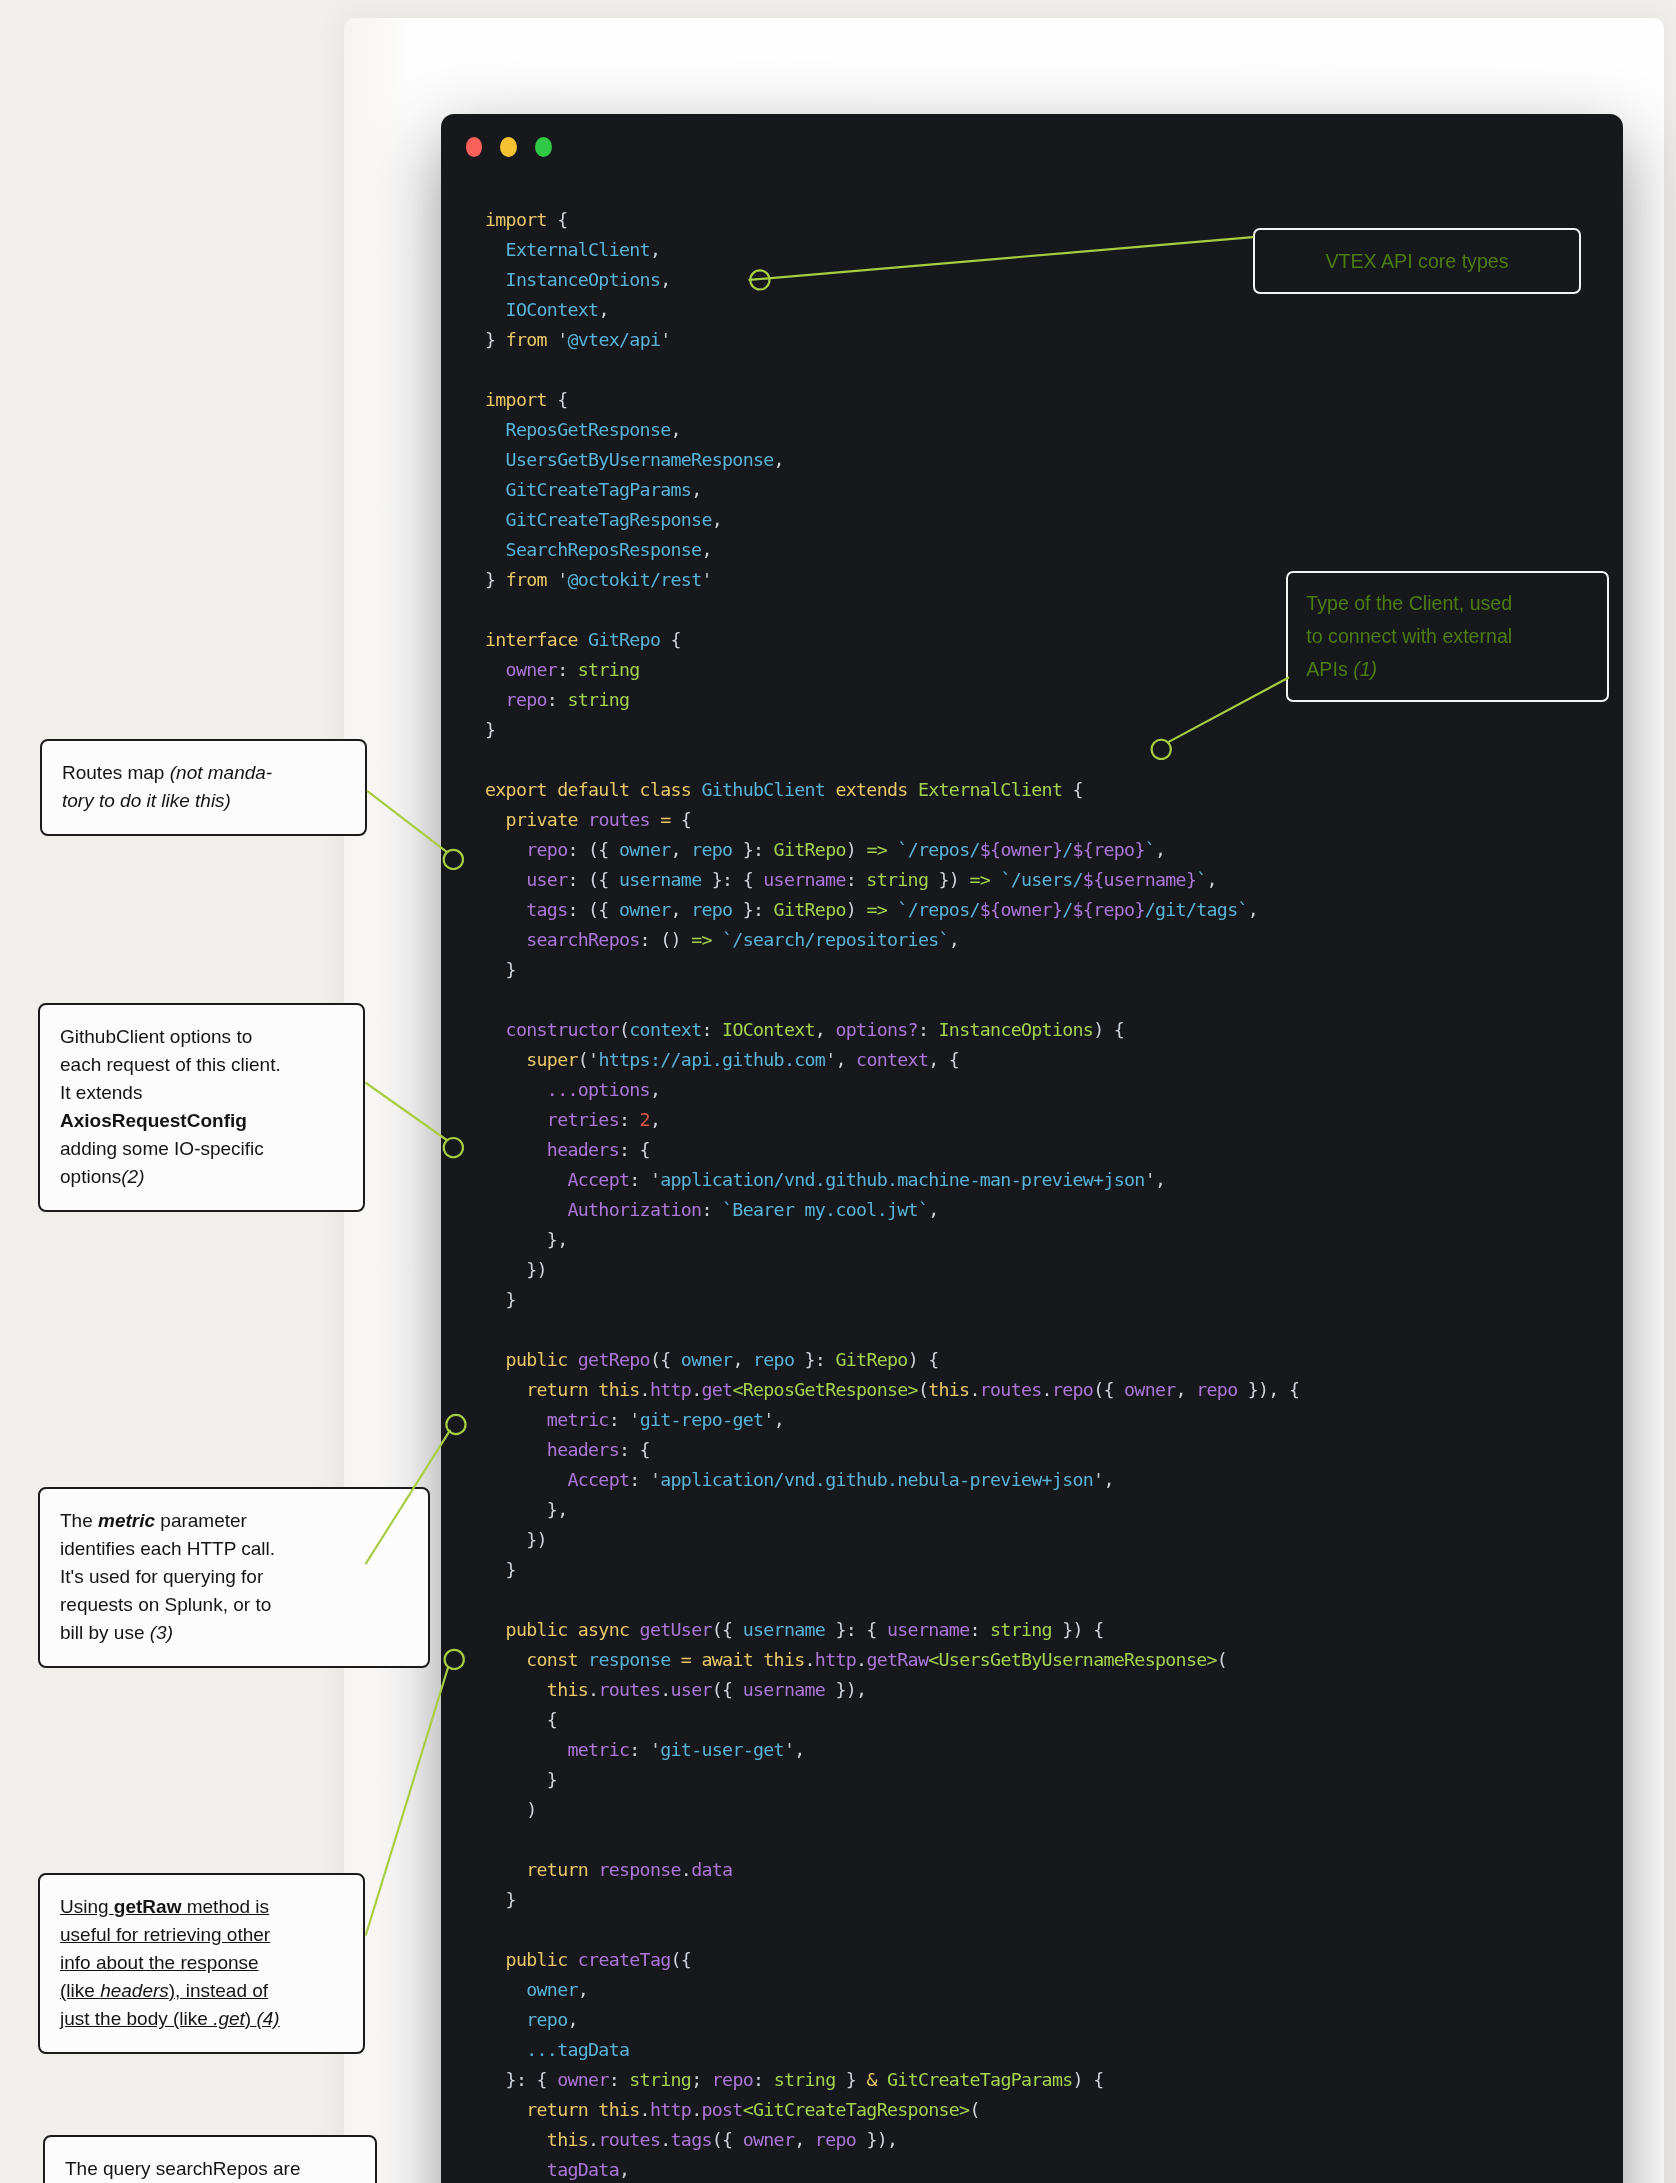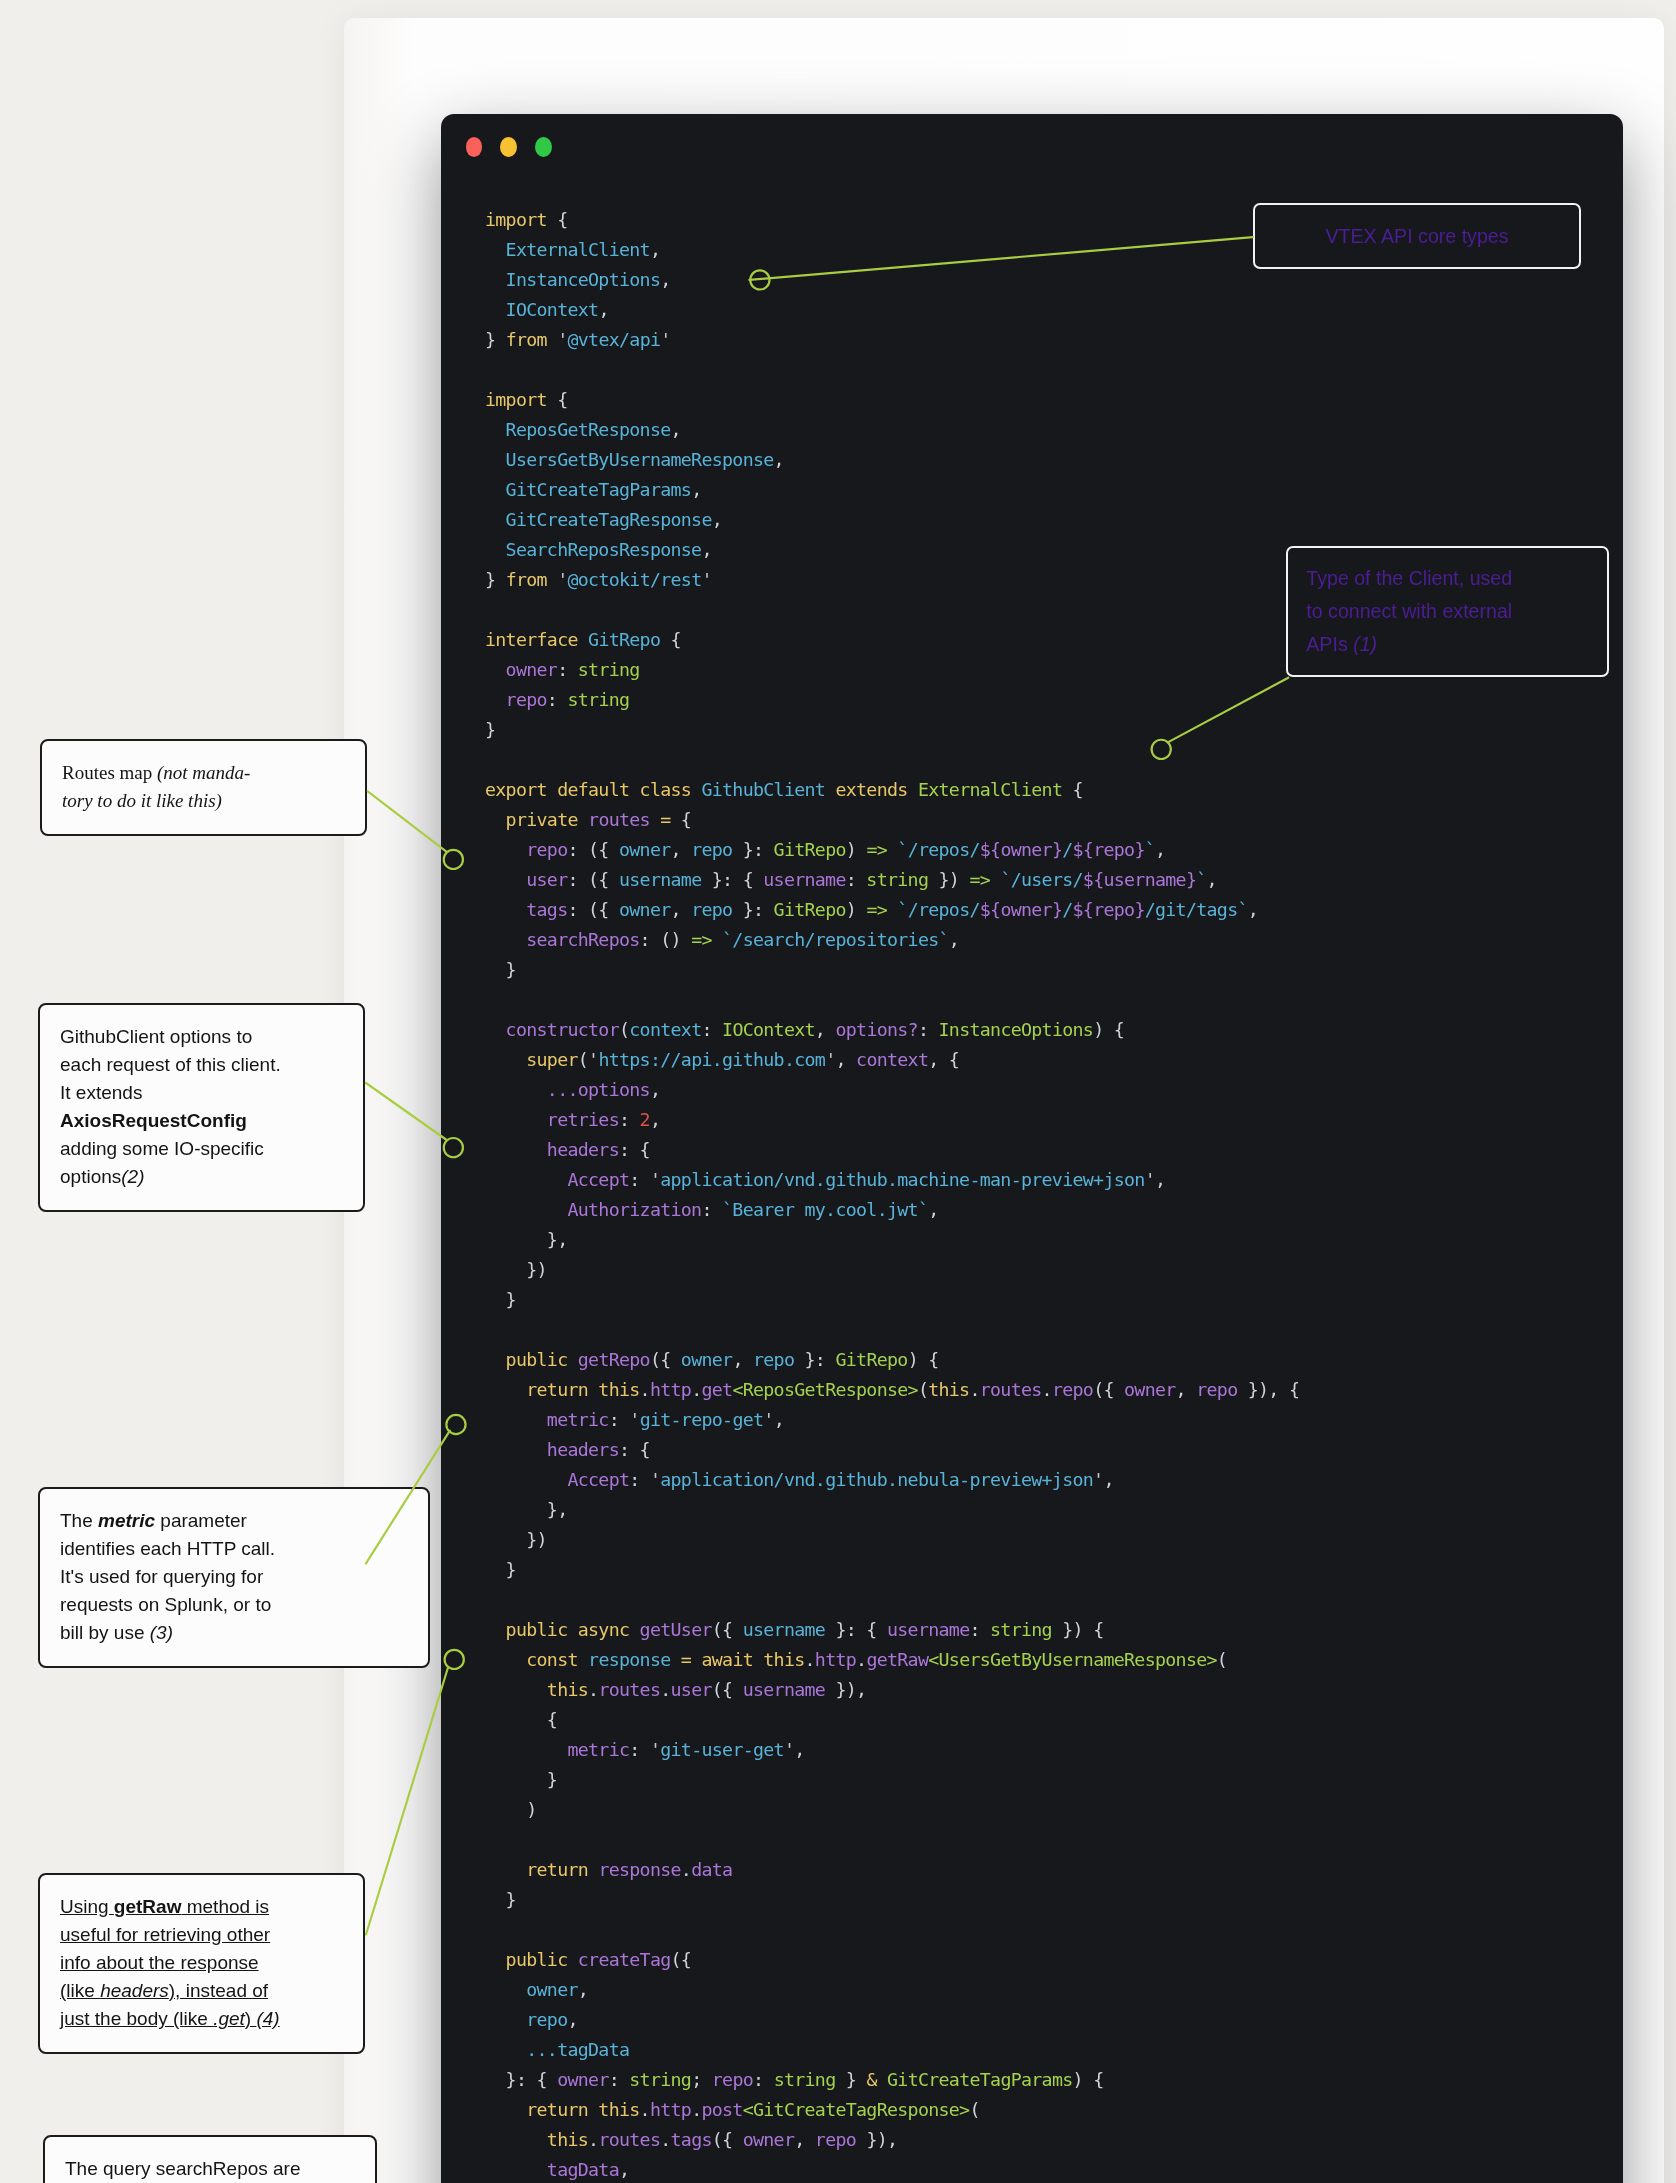--- a/index.html
+++ b/index.html
@@ -21,26 +21,26 @@
   .tk-w{color:var(--w,#ced3da);}
   .tk-q{color:var(--q,#c2c8cf);}
   .tk-r{color:var(--r,#e2544a);}
 
   .ann{position:absolute;box-sizing:border-box;z-index:4;}
   .ann-line{white-space:nowrap;}
   .seg-b{font-weight:bold;}
   .seg-i{font-style:italic;}
   .seg-bi{font-weight:bold;font-style:italic;}
 
-  .ann.dark{border:2.2px solid #f3f3f3;border-radius:7px;color:#4c1d95;font-size:19.6px;line-height:33px;background:transparent;}
+  .ann.dark{border:2.2px solid #f3f3f3;border-radius:7px;color:#4d7c0f;font-size:19.6px;line-height:33px;background:transparent;margin-top:25px;}
   .ann-vtex{left:1253px;top:203px;width:328px;height:66px;display:flex;align-items:center;justify-content:center;}
   .ann-client{left:1286px;top:546px;width:323px;padding:14px 18.3px;}
 
   .ann.light{background:#fcfcfc;border:2.6px solid #1b1b1b;border-radius:7.9px;color:#141414;font-size:19px;line-height:28px;padding:18.3px 20px;}
-  .ann-routes{left:40px;top:739px;width:327px;font-family:Liberation Serif, serif;}
+  .ann-routes{left:40px;top:739px;width:327px;}
   .ann-config{left:38px;top:1003px;width:327px;}
   .ann-metric{left:38px;top:1487px;width:392px;}
   .ann-getraw{left:38px;top:1873px;width:327px;text-decoration:underline;}
   .ann-query{left:43px;top:2135px;width:334px;}
 
   .overlay{position:absolute;left:0;top:0;width:1677px;height:2797px;z-index:6;pointer-events:none;}
   .conn{stroke:var(--accent,#a9cd42);stroke-width:5;fill:none;stroke-linecap:round;}
 </style>
 </head>
 <body>

